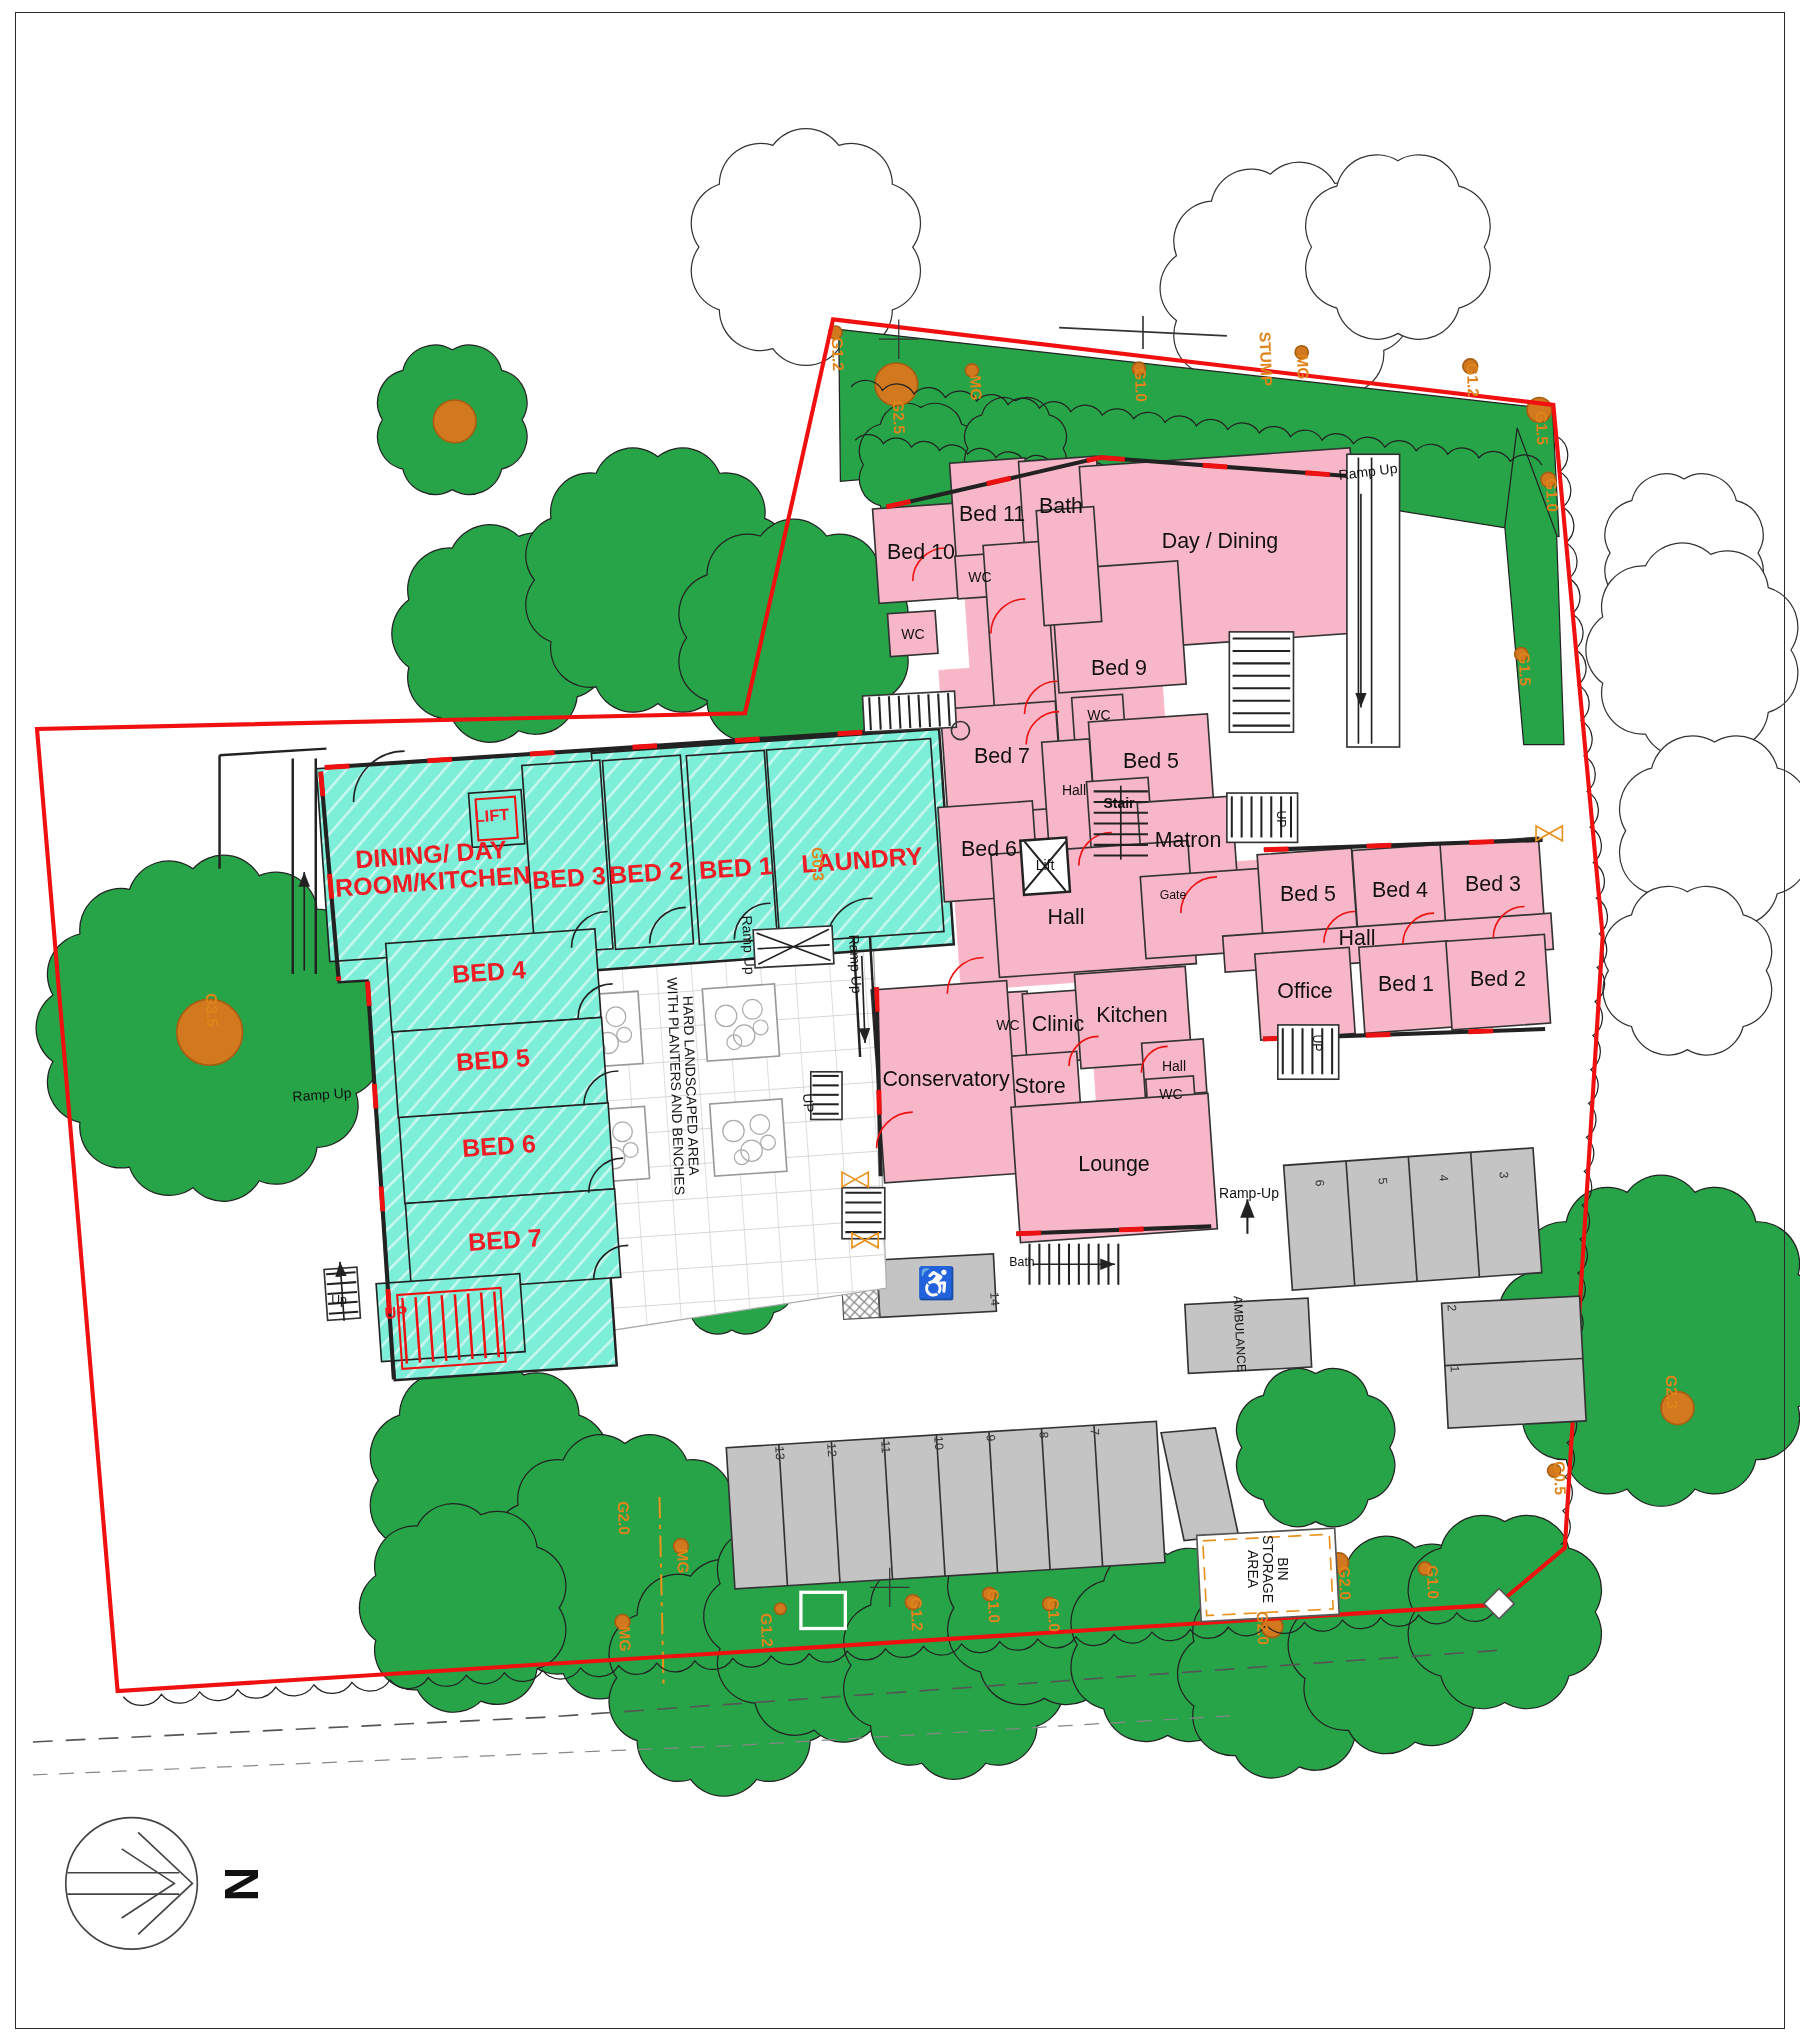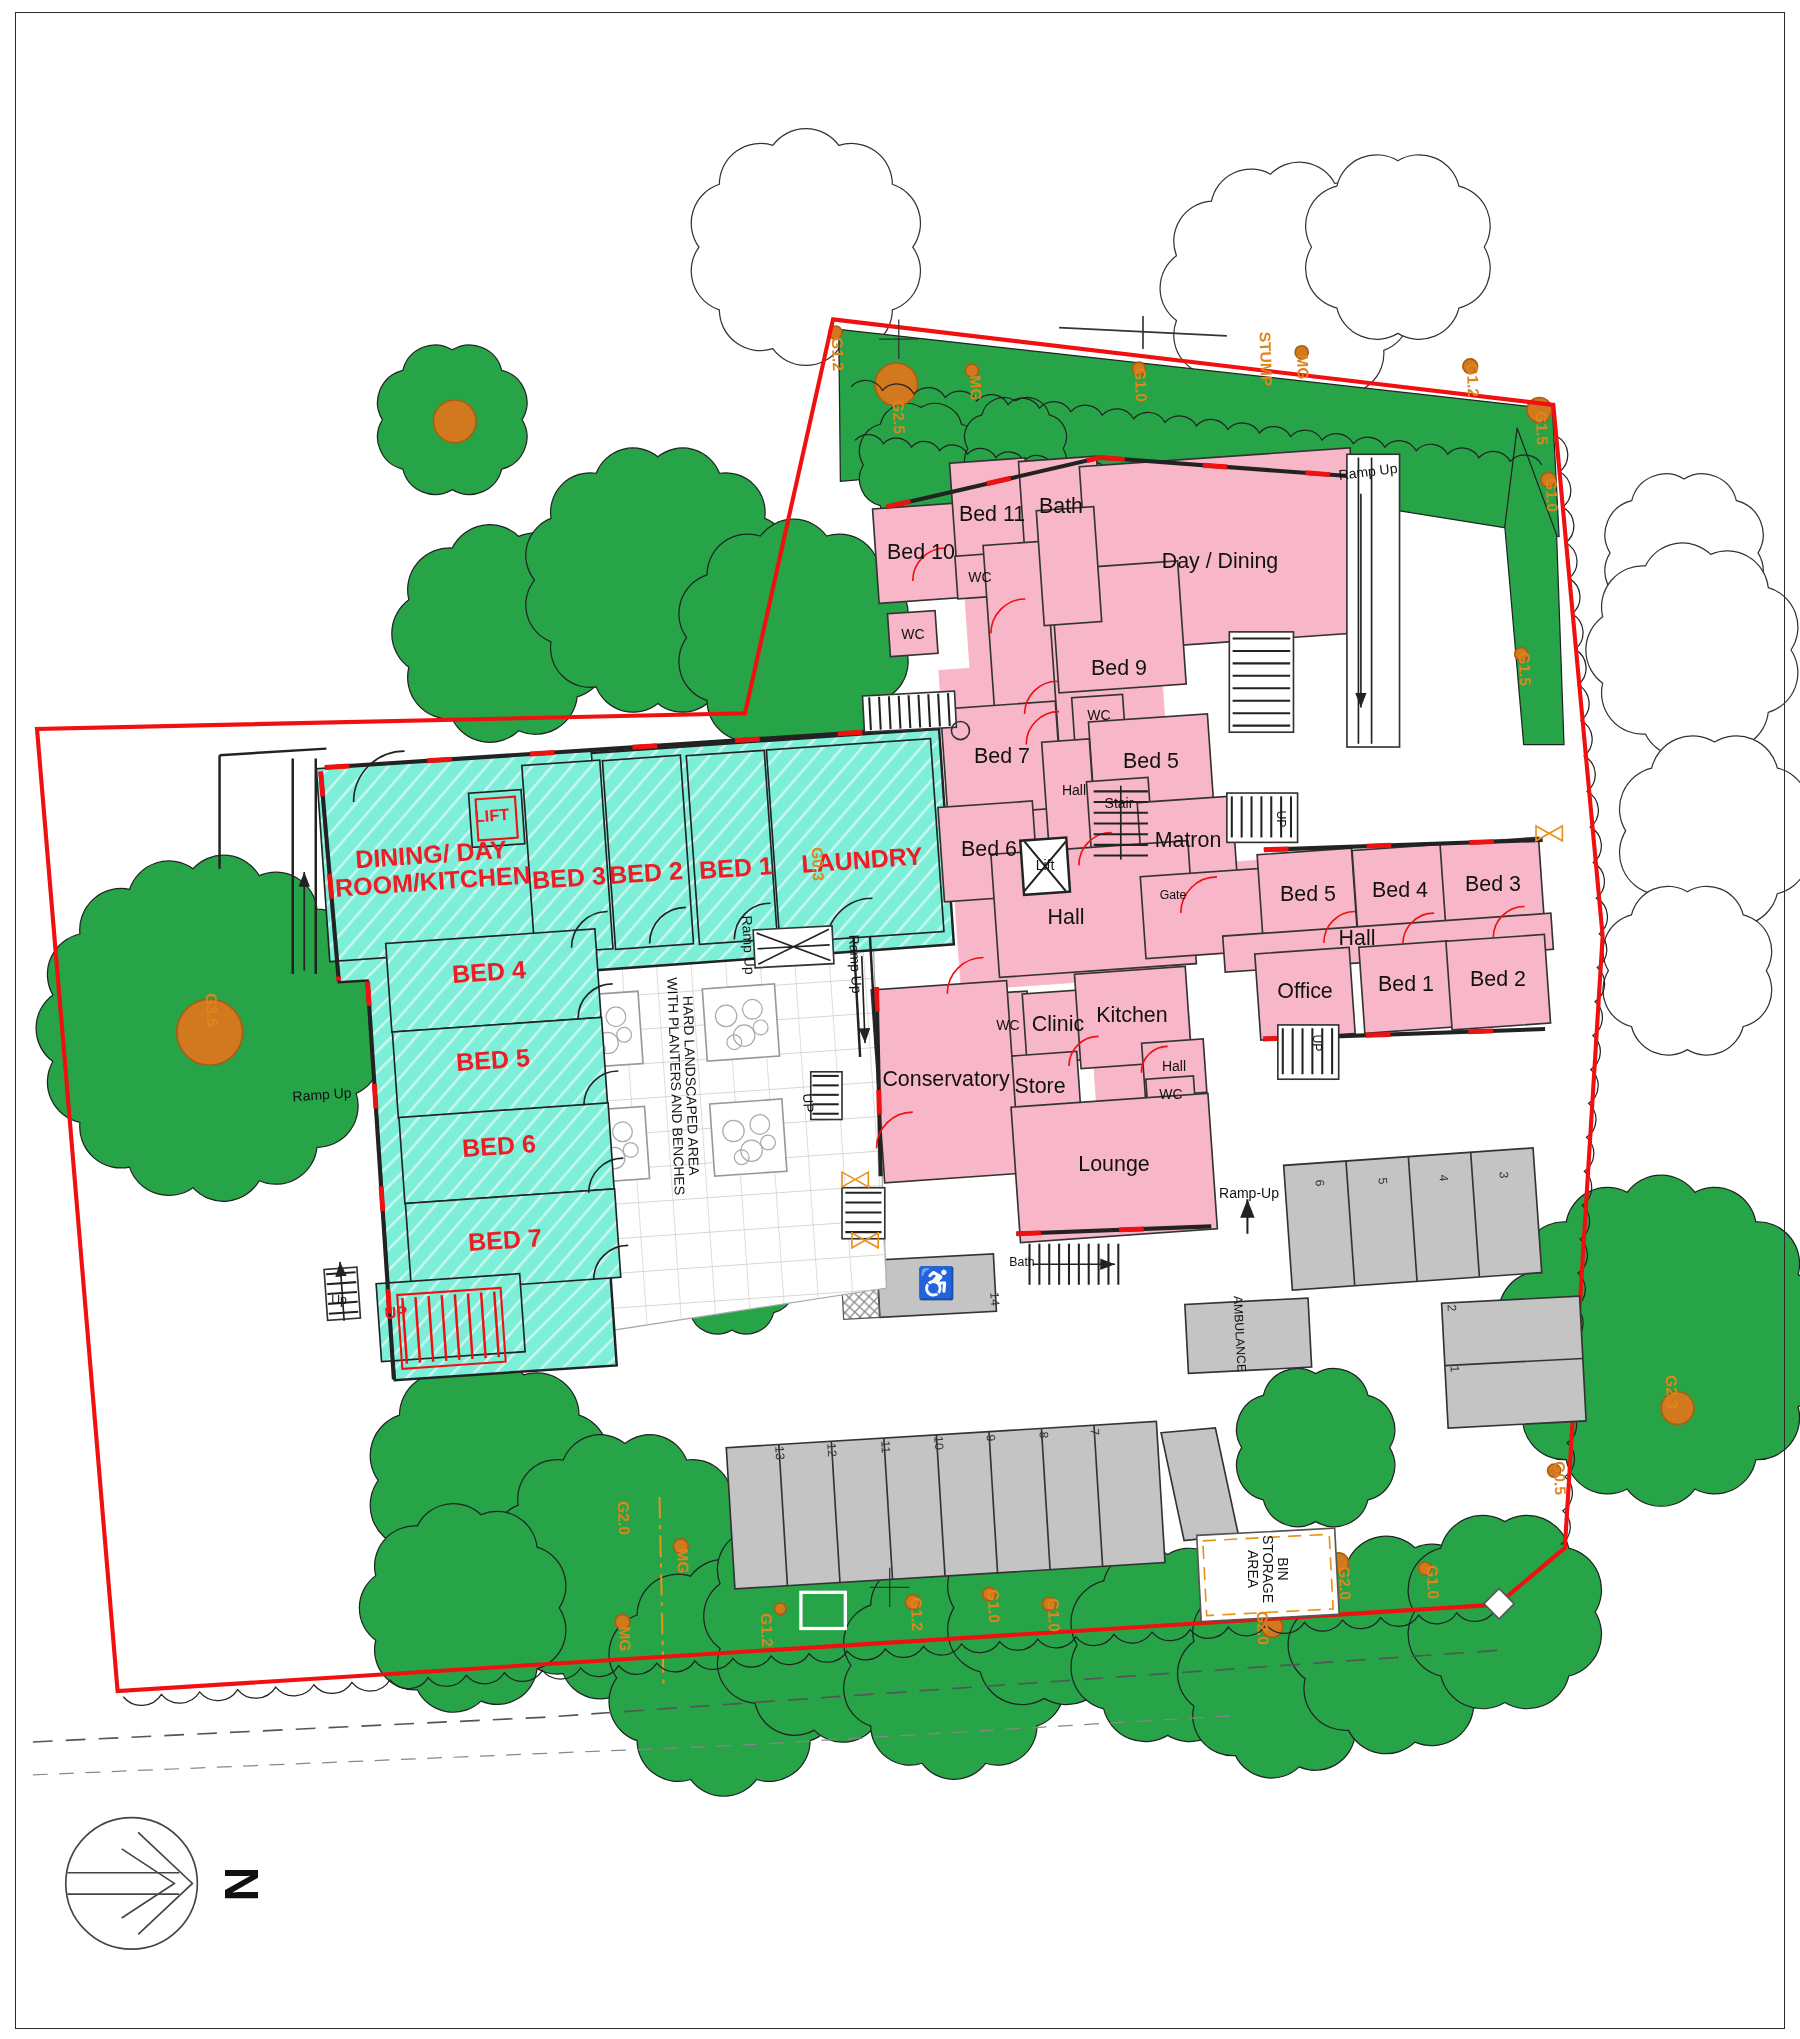--- a/index.html
+++ b/index.html
@@ -409,29 +409,29 @@
         <line x1="82" y1="2277" x2="218" y2="2277" stroke="#444" stroke-width="2"></line>
         <line x1="82" y1="2303" x2="218" y2="2303" stroke="#444" stroke-width="2"></line>
         <path d="M168,2228 L234,2290 L168,2352" fill="none" stroke="#444" stroke-width="2"></path>
         <path d="M148,2248 L212,2290 L148,2332" fill="none" stroke="#444" stroke-width="2"></path>
       </g>
   </svg>
   <div id="labels">
       <span class="lbl pr" style="left: 921px; top: 553px; transform: translate(-50%, -50%) rotate(0deg);">Bed 10</span>
       <span class="lbl pr" style="left: 992px; top: 515px; transform: translate(-50%, -50%) rotate(0deg);">Bed 11</span>
       <span class="lbl pr" style="left: 1061px; top: 507px; transform: translate(-50%, -50%) rotate(0deg);">Bath</span>
-      <span class="lbl pr" style="left: 1220px; top: 562px; transform: translate(-50%, -50%) rotate(0deg);">Day / Dining</span>
+      <span class="lbl pr" style="left: 1220px; top: 542px; transform: translate(-50%, -50%) rotate(0deg);">Day / Dining</span>
       <span class="lbl prs" style="left: 980px; top: 578px; transform: translate(-50%, -50%) rotate(0deg);">WC</span>
       <span class="lbl prs" style="left: 913px; top: 635px; transform: translate(-50%, -50%) rotate(0deg);">WC</span>
       <span class="lbl pr" style="left: 1119px; top: 625px; transform: translate(-50%, -50%) rotate(0deg); margin-top: 44px;">Bed 9</span>
       <span class="lbl pr" style="left: 1002px; top: 757px; transform: translate(-50%, -50%) rotate(0deg);">Bed 7</span>
       <span class="lbl prs" style="left: 1099px; top: 716px; transform: translate(-50%, -50%) rotate(0deg);">WC</span>
       <span class="lbl pr" style="left: 1151px; top: 762px; transform: translate(-50%, -50%) rotate(0deg);">Bed 5</span>
       <span class="lbl prs" style="left: 1074px; top: 791px; transform: translate(-50%, -50%) rotate(0deg);">Hall</span>
-      <span class="lbl prs" style="left: 1119px; top: 804px; transform: translate(-50%, -50%) rotate(0deg);">Stair</span>
+      <span class="lbl prs" style="left: 1119px; top: 804px; transform: translate(-50%, -50%) rotate(0deg); font-weight: bold;">Stair</span>
       <span class="lbl pr" style="left: 1188px; top: 841px; transform: translate(-50%, -50%) rotate(0deg);">Matron</span>
       <span class="lbl pr" style="left: 989px; top: 850px; transform: translate(-50%, -50%) rotate(0deg);">Bed 6</span>
       <span class="lbl prs" style="left: 1045px; top: 866px; transform: translate(-50%, -50%) rotate(0deg);">Lift</span>
       <span class="lbl pr" style="left: 1066px; top: 918px; transform: translate(-50%, -50%) rotate(0deg);">Hall</span>
       <span class="lbl ans" style="left: 1173px; top: 896px; transform: translate(-50%, -50%) rotate(0deg);">Gate</span>
       <span class="lbl pr" style="left: 1308px; top: 895px; transform: translate(-50%, -50%) rotate(0deg);">Bed 5</span>
       <span class="lbl pr" style="left: 1400px; top: 891px; transform: translate(-50%, -50%) rotate(0deg);">Bed 4</span>
       <span class="lbl pr" style="left: 1493px; top: 885px; transform: translate(-50%, -50%) rotate(0deg);">Bed 3</span>
       <span class="lbl pr" style="left: 1357px; top: 939px; transform: translate(-50%, -50%) rotate(0deg);">Hall</span>
       <span class="lbl pr" style="left: 1305px; top: 992px; transform: translate(-50%, -50%) rotate(0deg);">Office</span>

